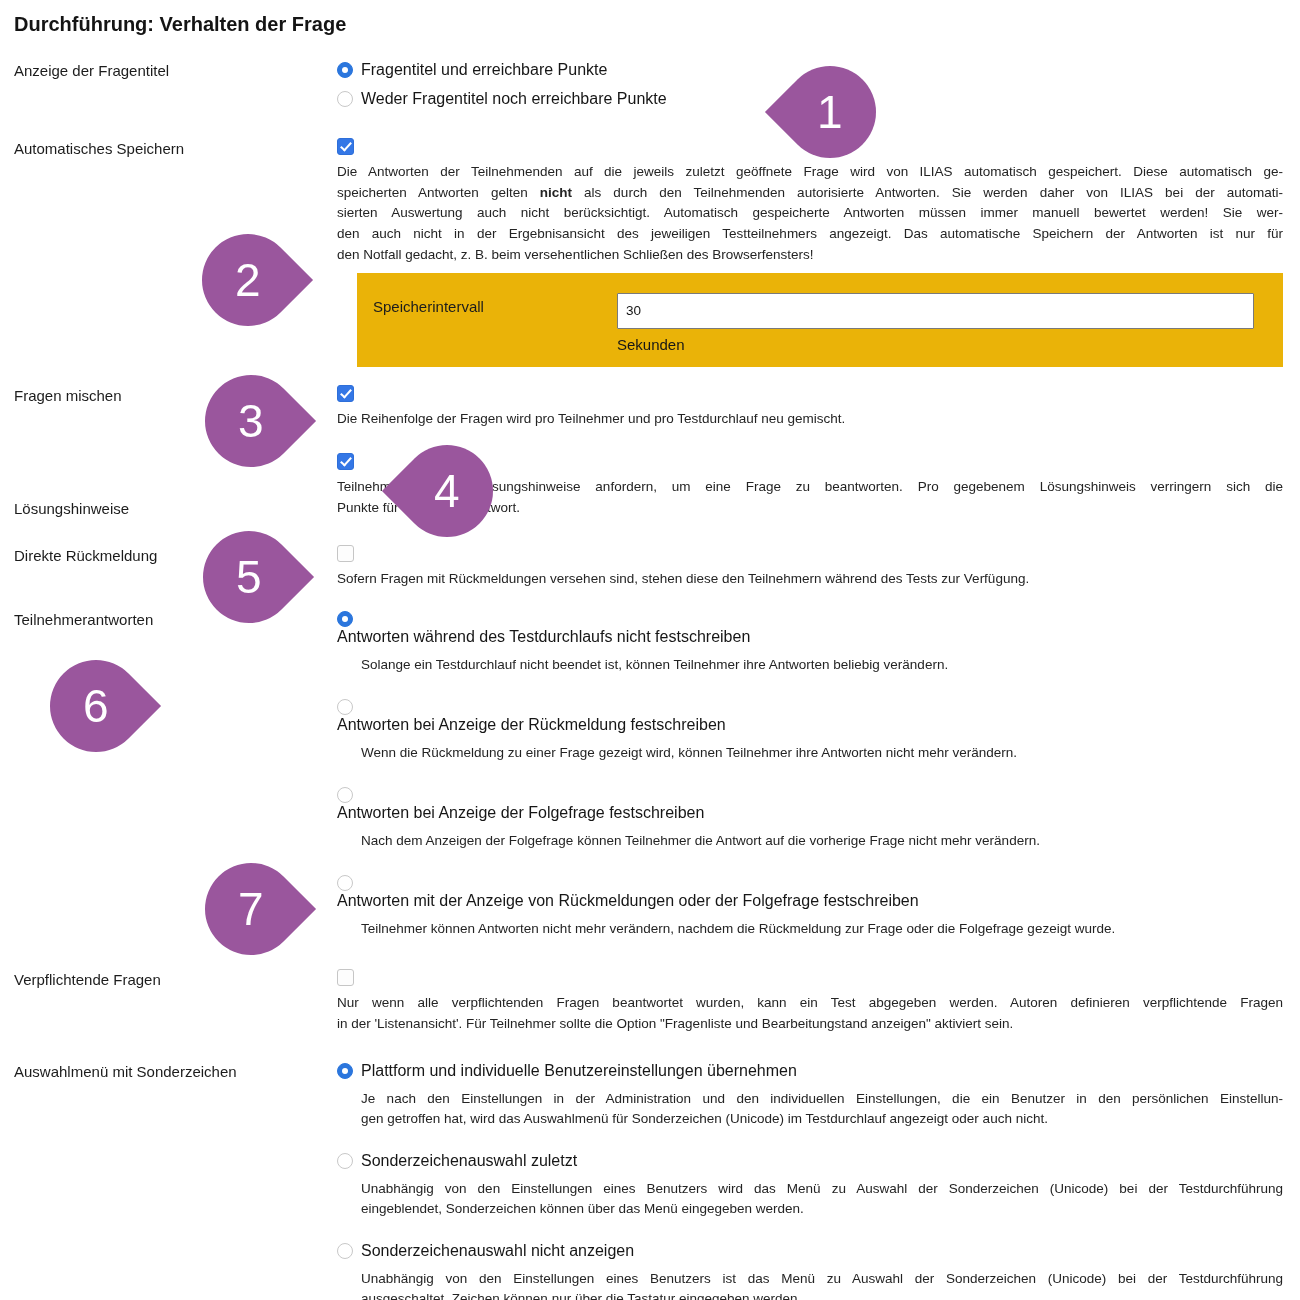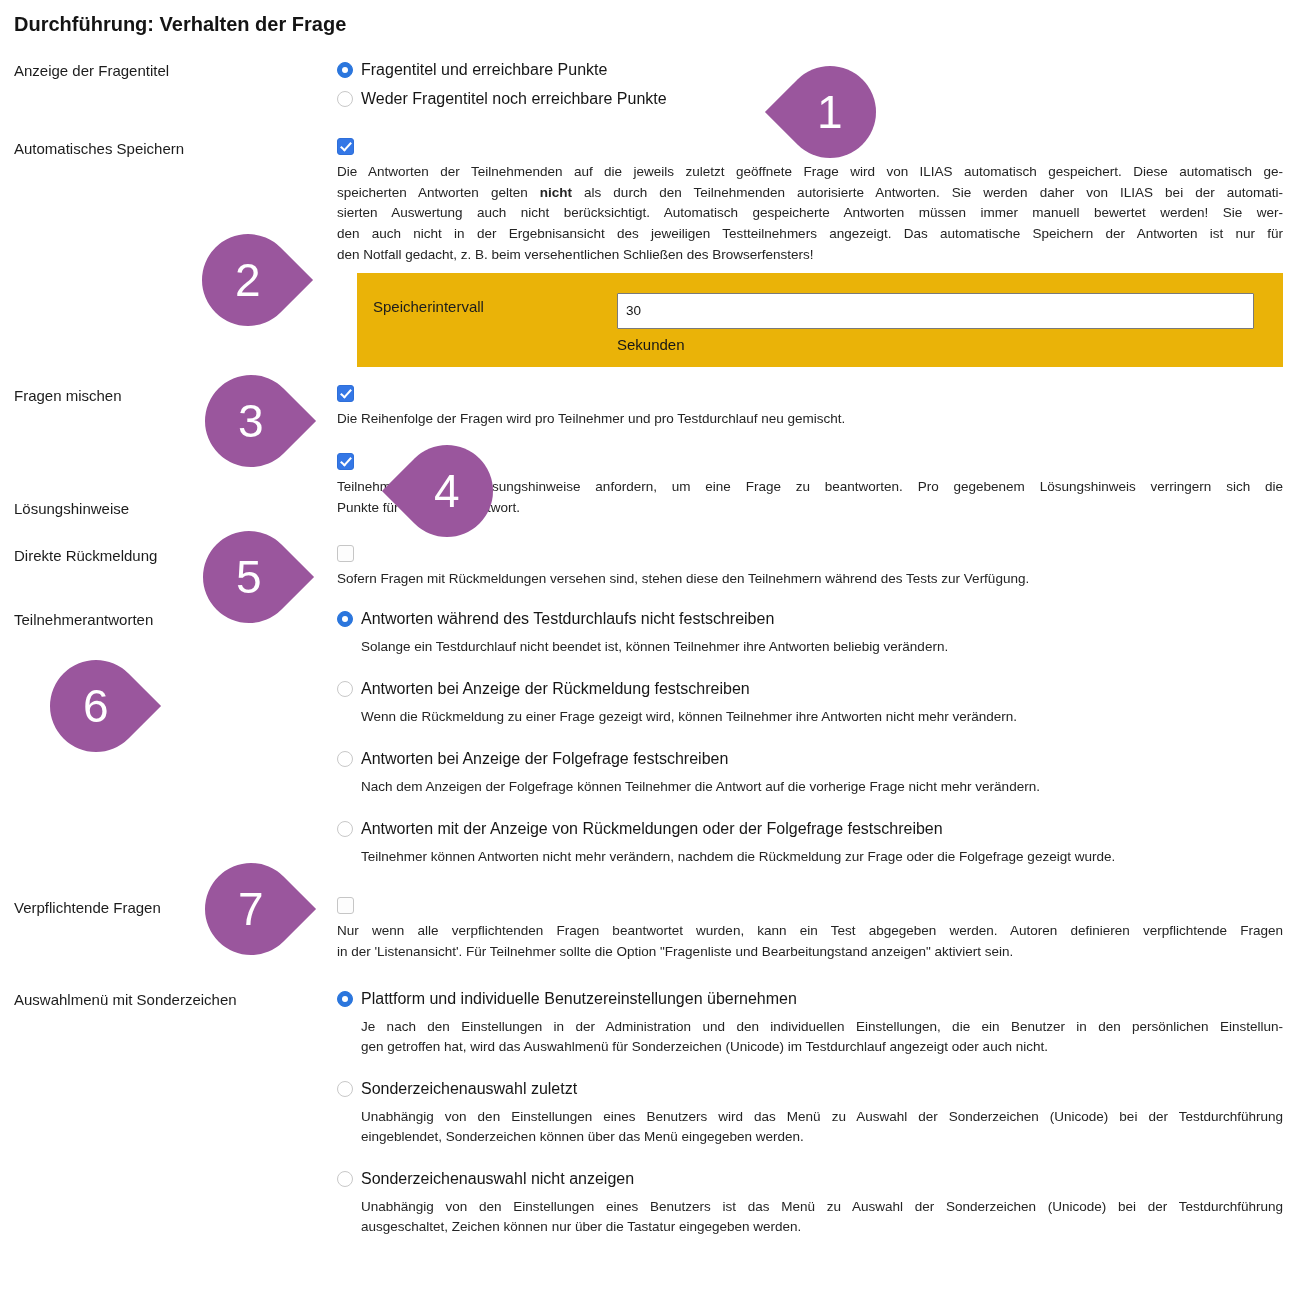--- a/index.html
+++ b/index.html
@@ -51,21 +51,21 @@
   .marker.point-left{border-radius:50% 50% 50% 0;transform:rotate(45deg);}
   .marker .num{transform:rotate(-45deg);color:#fff;font-size:46px;line-height:46px;font-weight:400;}
 
   
   .r-anzeige{margin-top:24px;justify-content:center;}
   .r-autosave{margin-top:20px;}
   .r-mischen{margin-top:18px;}
   .r-hinweise{margin-top:24px;align-items:flex-end;}
   .r-rueckmeldung{margin-top:26px;}
   .r-antworten{margin-top:20px;}
-  .r-antworten .opt{margin-bottom:0;}
+  .r-antworten .opt{margin-bottom:0;flex-direction:column;}
   .r-antworten .opt-desc{margin-bottom:22px;}
   .r-verpflichtend{margin-top:8px;}
   .r-sonderzeichen{margin-top:26px;}
   .r-sonderzeichen .opt{margin-bottom:0;}
   .r-sonderzeichen .opt-desc{margin-bottom:22px;}
 </style>
 </head>
 <body>
 
 <div class="page">

